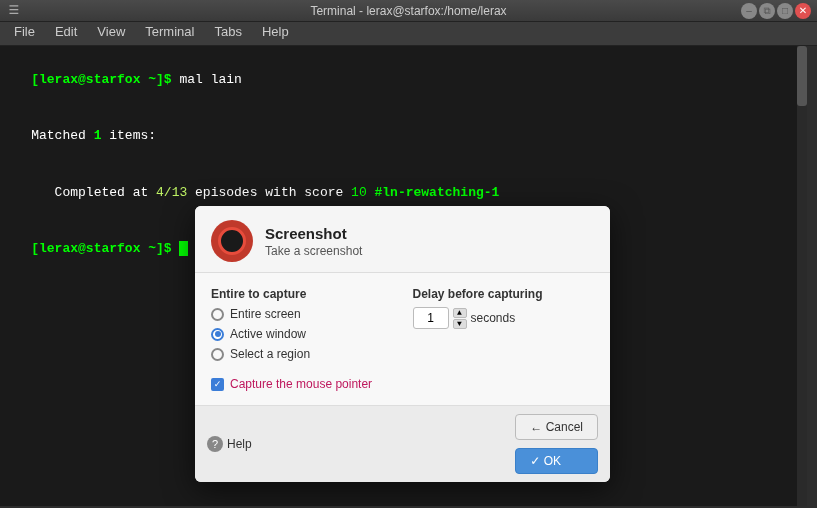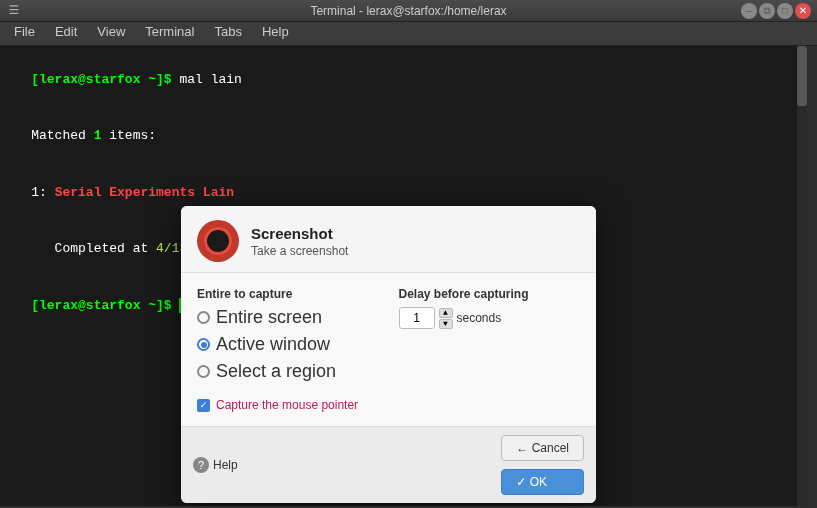--- a/index.html
+++ b/index.html
@@ -108,21 +108,21 @@
       width: 10px;
       height: 60px;
       background: #555;
       border-radius: 3px;
     }
 
     
     .dialog-overlay {
       position: absolute;
       top: 160px;
-      left: 181px;
+      left: 195px;
       width: 415px;
       background: #f0f0f0;
       border-radius: 6px;
       box-shadow: 0 8px 30px rgba(0,0,0,0.6);
       overflow: hidden;
       z-index: 100;
     }
     .dialog-header {
       display: flex;
       align-items: center;
@@ -177,21 +177,21 @@
       font-size: 12px;
       color: #333;
       margin-bottom: 6px;
       font-weight: 600;
     }
     .radio-option {
       display: flex;
       align-items: center;
       margin-bottom: 6px;
       font-family: sans-serif;
-      font-size: 18px;
+      font-size: 12px;
       color: #333;
       cursor: pointer;
     }
     .radio-btn {
       width: 13px; height: 13px;
       border-radius: 50%;
       border: 2px solid #888;
       margin-right: 6px;
       display: flex; align-items: center; justify-content: center;
       flex-shrink: 0;
@@ -345,23 +345,20 @@
 <div class="terminal-area">
 
   <div class="term-line">
     <span class="bright-green bold">[lerax@starfox ~]$ </span><span class="white">mal lain</span>
   </div>
 
   <div class="term-line">
     <span class="white">Matched </span><span class="bright-green bold">1</span><span class="white"> items:</span>
   </div>
 
-  <div class="term-line">
-    <span class="white">1: </span><span class="bold-red bold">Serial Experiments Lain</span>
-  </div>
 
   <div class="term-line">
     <span class="white">   Completed at </span><span class="orange">4/13</span><span class="white"> episodes with score </span><span class="bright-green">10</span><span class="white"> </span><span class="bright-green bold">#ln-rewatching-1</span>
   </div>
 
   <div class="term-line">
     <span class="bright-green bold">[lerax@starfox ~]$ </span><span class="cursor"></span>
   </div>
 
   <div class="scrollbar">

